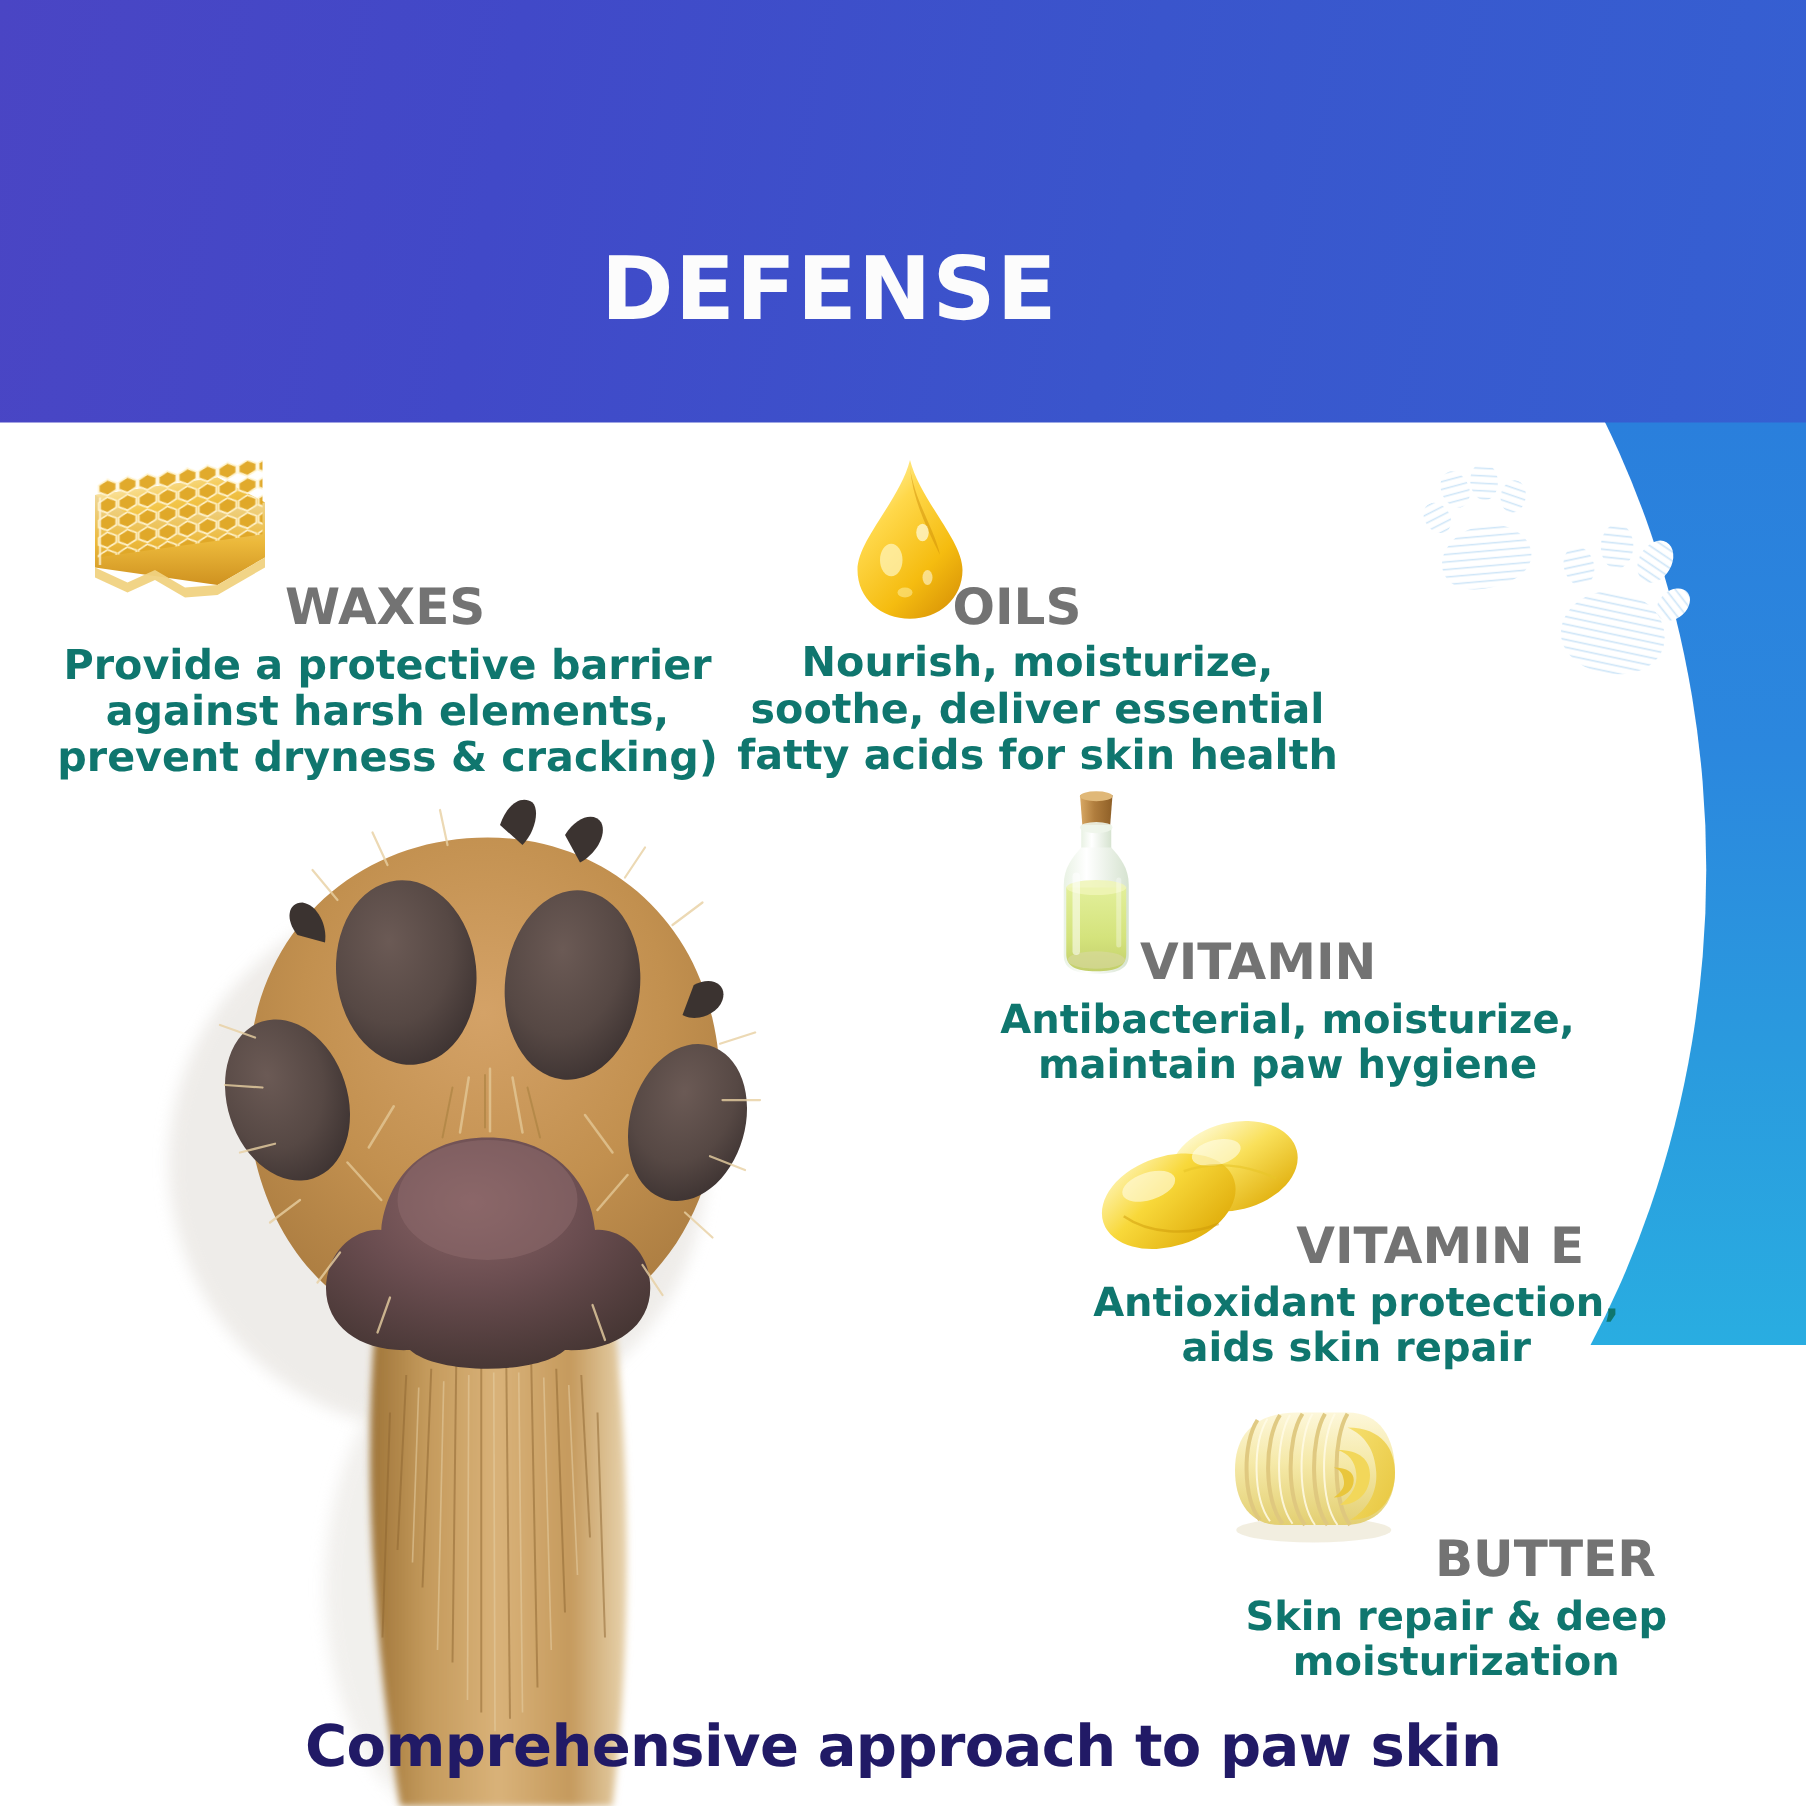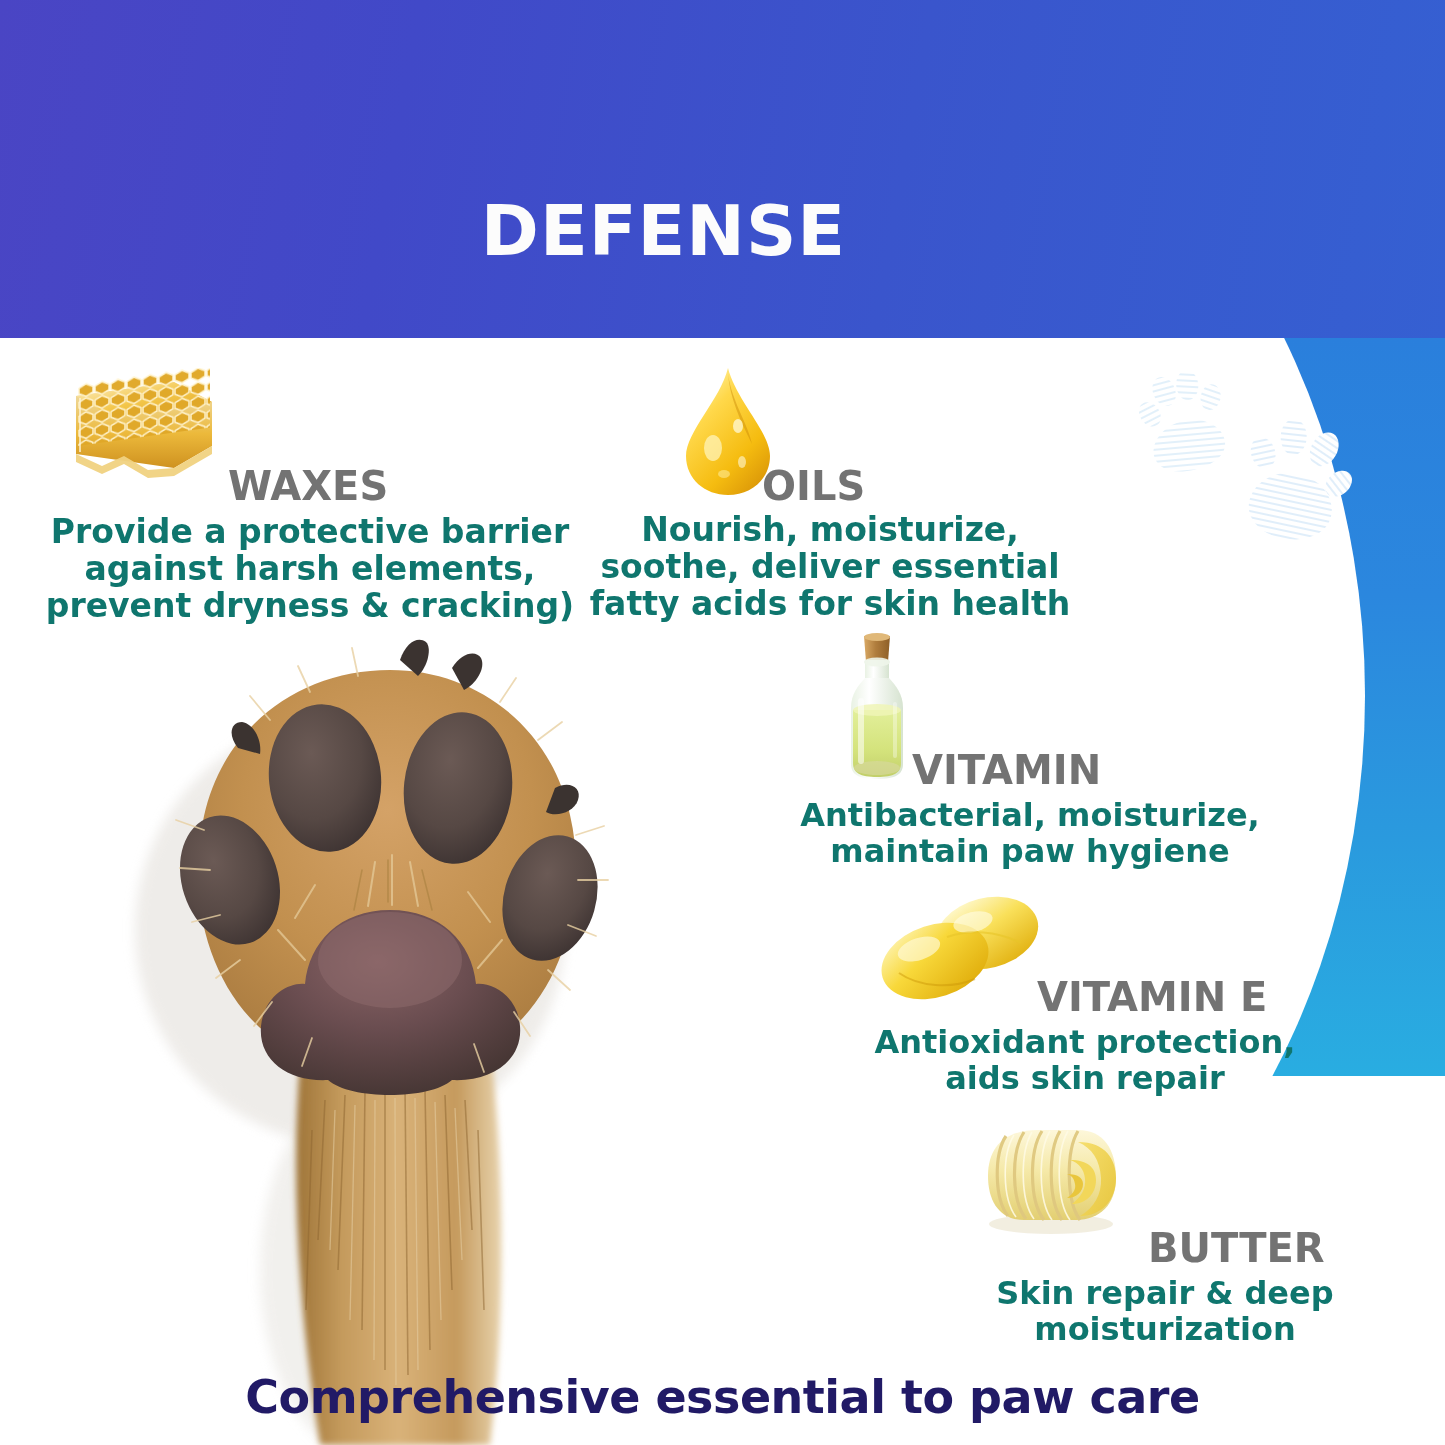--- a/index.html
+++ b/index.html
@@ -439,15 +439,15 @@
 
         <path d="M112 22 C140 22 150 40 150 58 C150 80 136 96 114 96 C128 88 136 74 135 58 C134 40 126 28 112 22 Z" fill="url(#butIn)"></path>
         <path d="M104 40 C122 40 130 48 130 60 C130 74 120 84 106 84 C116 76 120 68 119 59 C118 49 113 43 104 40 Z" fill="#f2d75a"></path>
         <path d="M101 54 C112 54 117 58 117 64 C117 72 110 78 101 78 C108 73 110 69 109 64 C108 58 106 56 101 54 Z" fill="#e9c63c"></path>
       </svg>
     </div>
     <div class="ing-title">BUTTER</div>
     <div class="ing-desc">Skin repair &amp; deep moisturization</div>
   </div>
 
-  <div class="tagline">Comprehensive essential to paw care</div>
+  <div class="tagline">Comprehensive approach to paw skin</div>
 
 </div>
 
 </body></html>

